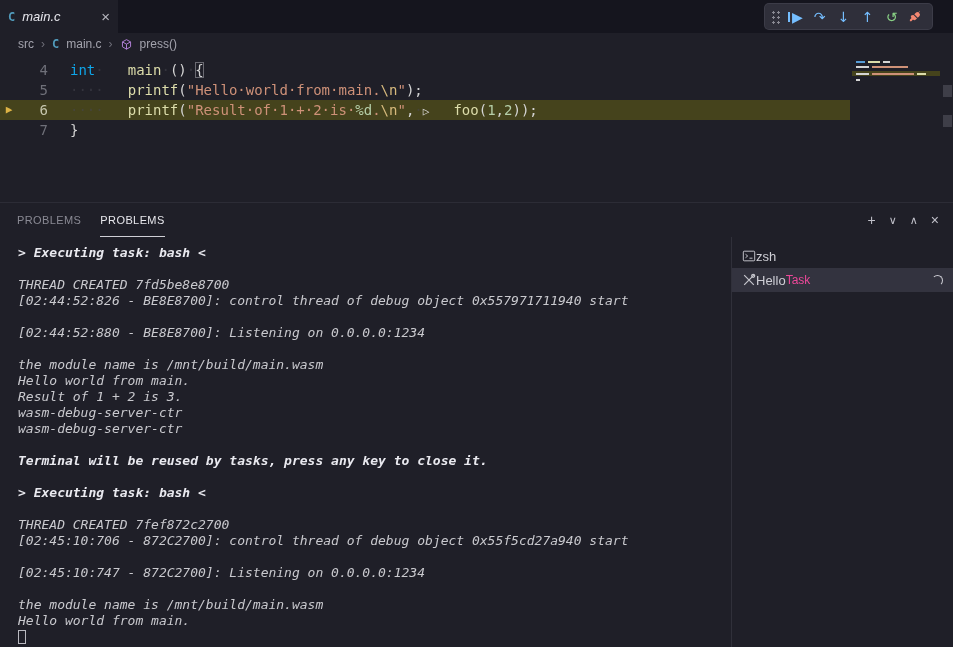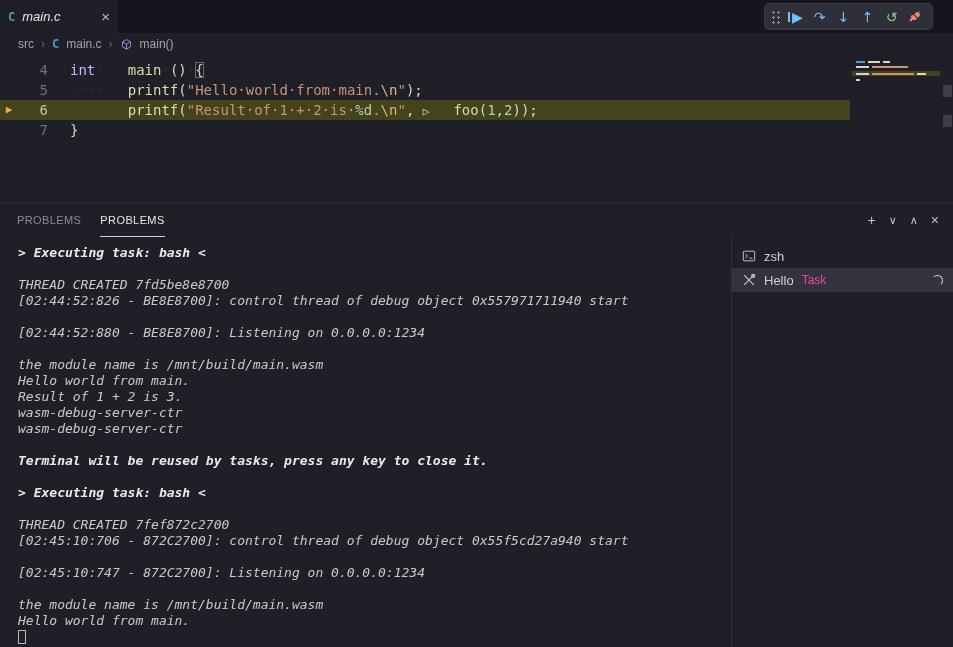--- a/index.html
+++ b/index.html
@@ -34,21 +34,21 @@
   
   .editor { position:relative; height:147px; background:#1f1f28; }
   #code-lines { padding-top:5px; }
   .code-line { display:flex; height:20px; line-height:20px; width:850px;
                font-family:"DejaVu Sans Mono",monospace; font-size:14px; }
   .glyph { width:18px; text-align:center; font-size:11px; color:#ddb345; }
   .lnum { width:30px; text-align:right; color:#6f7079; }
   .ltext { margin-left:22px; white-space:pre; }
   .code-line.current { background:#45431c; }
   .code-line.current .lnum { color:#c7c7ae; }
-  .tok-kw  { color:#c4b5fd;text-align:center; }
+  .tok-kw  { color:#0ea5e9;text-align:center; }
   .tok-fn  { color:#dcdcaa;padding-left:24px; }
   .tok-pun { color:#d4d4d4; }
   .tok-str { color:#ce9178; }
   .tok-esc { color:#d7ba7d; }
   .tok-fmt { color:#b5cea8; }
   .tok-num { color:#b5cea8; }
   .tok-ws  { color:#46475089; }
   .tok-play{ color:#dadada; font-size:11px; }
   .tok-match { color:#d4d4d4; outline:1px solid #6a6a72; outline-offset:-1px; }
 
@@ -73,21 +73,21 @@
 
   .panel-body { flex:1; display:flex; min-height:0; }
   .term-out { flex:1; padding:8px 0 0 18px; font-family:"DejaVu Sans Mono",monospace;
               font-size:13px; line-height:16px; color:#c9c9ce; overflow:hidden;font-style:italic; }
   .tline { white-space:pre; height:16px; }
   .tline.b { font-weight:bold; color:#e9e9ef; }
   .tcursor { display:inline-block; width:8px; height:14px; border:1px solid #b9b9c0;
              vertical-align:top; margin-top:1px; }
 
   .term-side { width:222px; flex:none; border-left:1px solid #30303a; padding-top:7px; }
-  .side-row { height:24px; display:flex; align-items:center; gap:8px; padding:0 10px;
+  .side-row { height:24px; display:flex; align-items:center; padding:0 10px;
               font-size:13px; color:#cfcfd6; cursor:pointer; }
   .side-row.active { background:#33333f; }
   .side-desc { color:#ec4899; font-size:12px; }
   .spinner { margin-left:auto; width:11px; height:11px; border-radius:50%;
              border:1.5px solid transparent; border-top-color:#cdcdd4; border-right-color:#cdcdd4; }
 </style>
 </head>
 <body>
 
 <div class="tabbar">
@@ -118,21 +118,21 @@
 <div class="breadcrumb">
   <span class="bc-item">src</span>
   <span class="bc-sep">›</span>
   <span class="c-badge">C</span>
   <span class="bc-item">main.c</span>
   <span class="bc-sep">›</span>
   <svg width="13" height="13" viewBox="0 0 16 16" fill="none" stroke="#b180d7" stroke-width="1.2">
     <path d="M8 2l5 2.8v6L8 13.8l-5-3V4.8z"></path>
       <path d="M3 4.8L8 7.6l5-2.8M8 7.6v6.2"></path>
   </svg>
-  <span class="bc-item">main()</span>
+  <span class="bc-item">press()</span>
 </div>
 
 <div class="editor">
   <div id="code-lines">
       <div class="code-line">
         <span class="glyph"></span>
         <span class="lnum">4</span>
         <span class="ltext"><span class="tok-kw">int</span><span class="tok-ws">·</span><span class="tok-fn">main</span><span class="tok-ws">·</span><span class="tok-pun">()</span><span class="tok-ws">·</span><span class="tok-match">{</span></span>
       </div>
       <div class="code-line">

